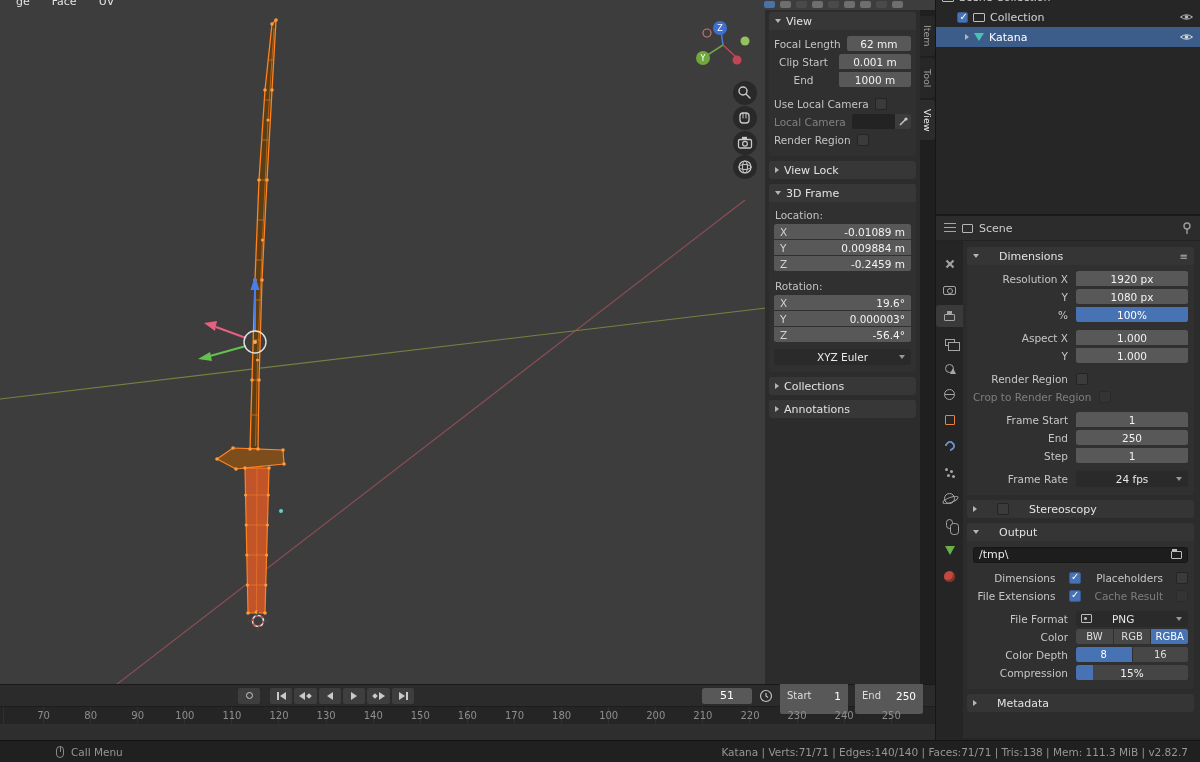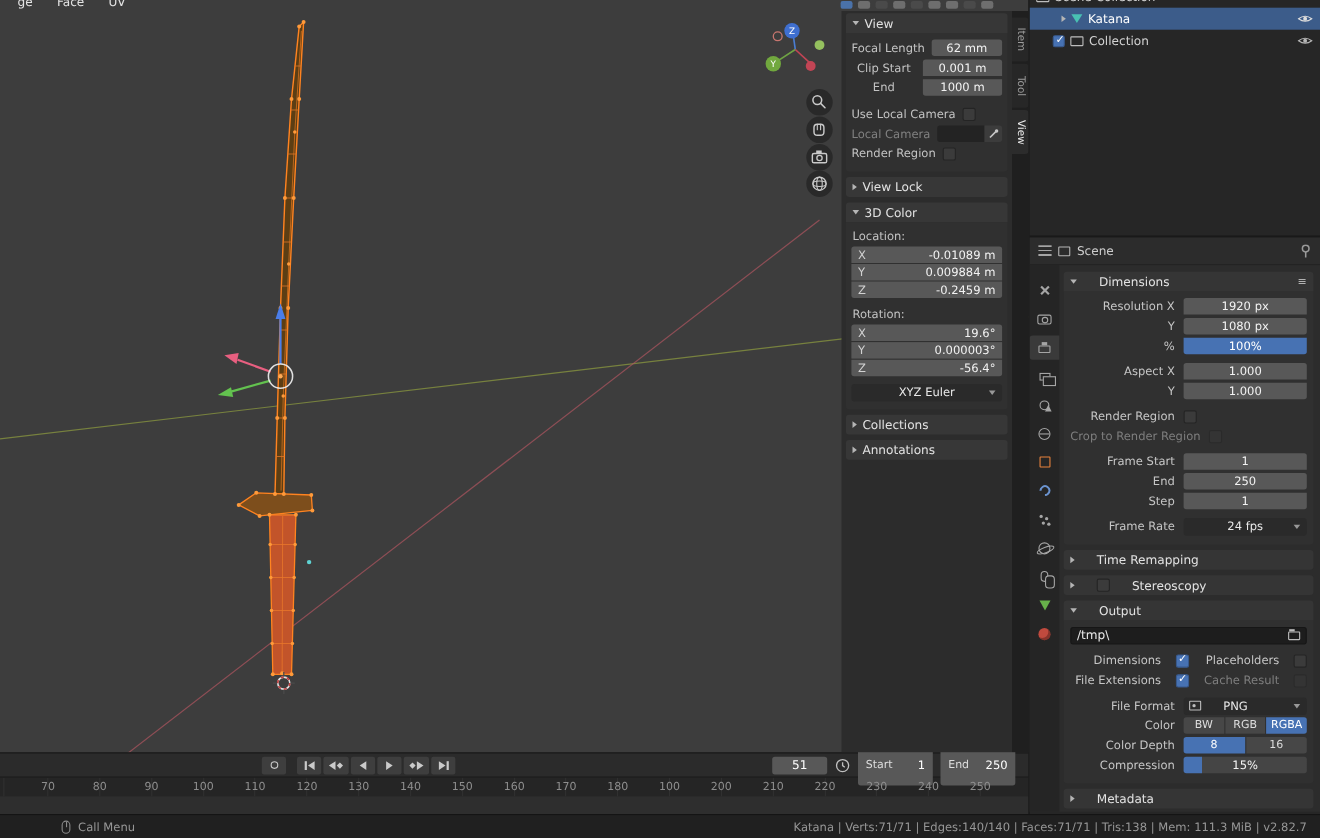--- a/index.html
+++ b/index.html
@@ -349,21 +349,21 @@
       <div class="spanel">
         <div class="sphead">
           <span class="car r"></span>
           <span>View Lock</span>
         </div>
       </div>
 
       <div class="spanel open">
         <div class="sphead">
           <span class="car"></span>
-          <span>3D Color</span>
+          <span>3D Frame</span>
         </div>
         <div class="spbody">
           <div class="seclbl">Location:</div>
           <div class="axrow t">
               <span class="ax">X</span>
               <span class="axv">-0.01089 m</span>
             </div>
           <div class="axrow">
               <span class="ax">Y</span>
               <span class="axv">0.009884 m</span>
@@ -481,42 +481,42 @@
     <div class="tl-body"></div>
   </div>
 
   <div class="right">
     <div class="outliner">
       <div class="orow partial">
         <span class="obox"></span>
         <span>Scene Collection</span>
         <span class="spacer"></span>
       </div>
+      <div class="orow">
+        <span style="width:10px"></span>
+        <span class="cb on" style="width:11px;height:11px"></span>
+        <span class="obox"></span>
+        <span>Collection</span>
+        <span class="spacer"></span>
+        <svg width="15" height="10">
+            <path d="M1.5 5 Q7.5 0.5 13.5 5 Q7.5 9.5 1.5 5 Z" fill="none" stroke="#b5b5b5"></path>
+            <circle cx="7.5" cy="5" r="1.8" fill="#b5b5b5"></circle>
+          </svg>
+      </div>
       <div class="orow sel">
         <span style="width:18px"></span>
         <span class="car r"></span>
         <span class="ic-mesh"></span>
         <span>Katana</span>
         <span class="spacer"></span>
         <svg width="15" height="10">
             <path d="M1.5 5 Q7.5 0.5 13.5 5 Q7.5 9.5 1.5 5 Z" fill="none" stroke="#dcdcdc"></path>
             <circle cx="7.5" cy="5" r="1.8" fill="#dcdcdc"></circle>
           </svg>
       </div>
-      <div class="orow">
-        <span style="width:10px"></span>
-        <span class="cb on" style="width:11px;height:11px"></span>
-        <span class="obox"></span>
-        <span>Collection</span>
-        <span class="spacer"></span>
-        <svg width="15" height="10">
-            <path d="M1.5 5 Q7.5 0.5 13.5 5 Q7.5 9.5 1.5 5 Z" fill="none" stroke="#b5b5b5"></path>
-            <circle cx="7.5" cy="5" r="1.8" fill="#b5b5b5"></circle>
-          </svg>
-      </div>
     </div>
 
     <div class="properties">
       <div class="phead">
         <span class="pe-icon"></span>
         <span class="sc-icon"></span>
         <span>Scene</span>
         <span class="spacer"></span>
         <svg width="10" height="13">
             <circle cx="5" cy="4" r="3" fill="none" stroke="#9a9a9a" stroke-width="1.4"></circle>
@@ -640,26 +640,20 @@
                   <span class="pval">
                     <span class="dd">24 fps</span>
                   </span>
                 </div>
             </div>
           </div>
 
           <div class="ppanel">
             <div class="pphead">
               <span class="car r"></span>
-              <span>Time Remapping</span>
-            </div>
-          </div>
-          <div class="ppanel">
-            <div class="pphead">
-              <span class="car r"></span>
               <span class="cb"></span>
               <span>Stereoscopy</span>
             </div>
           </div>
 
           <div class="ppanel open">
             <div class="pphead">
               <span class="car"></span>
               <span>Output</span>
             </div>

